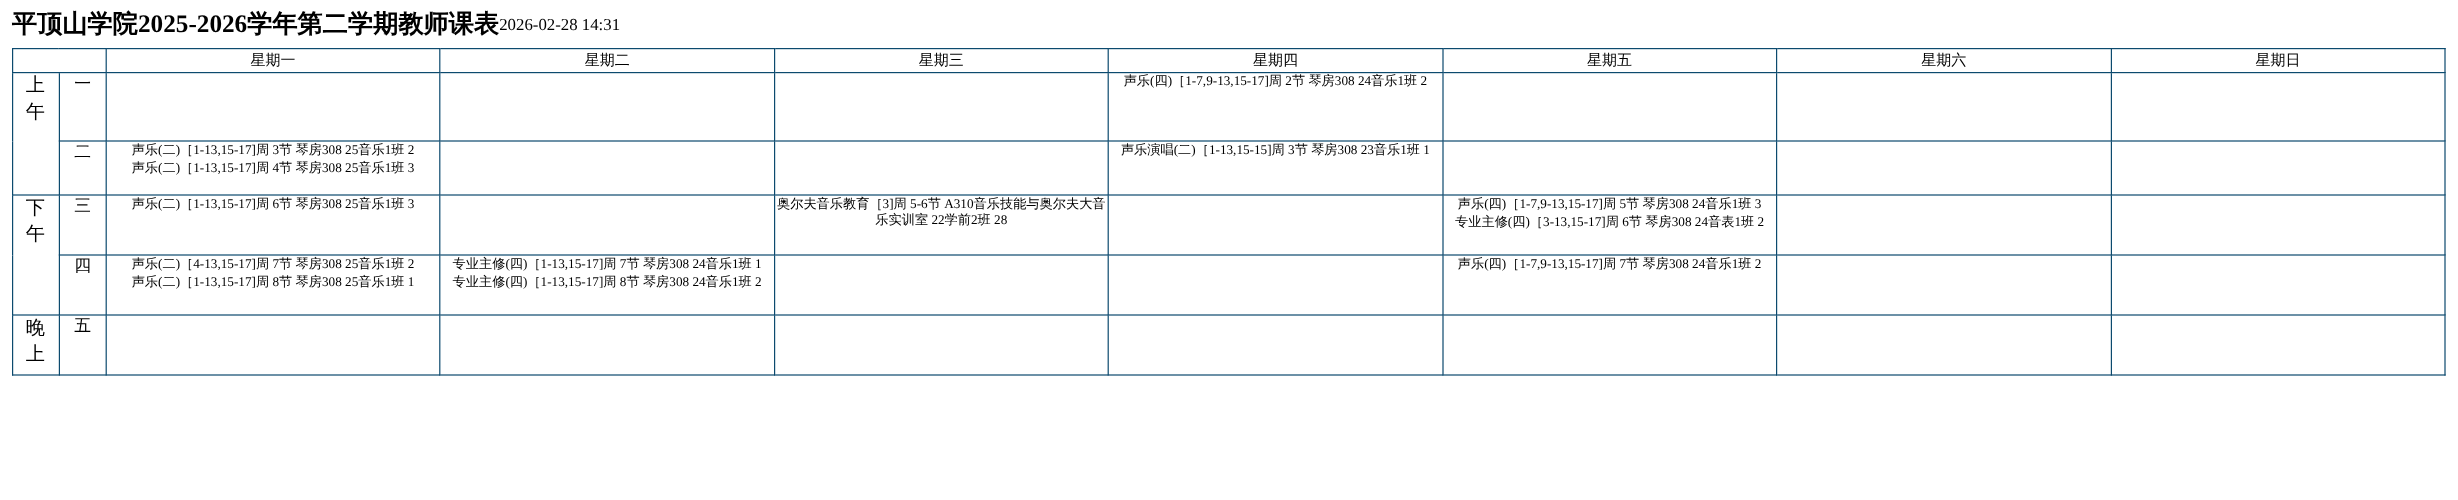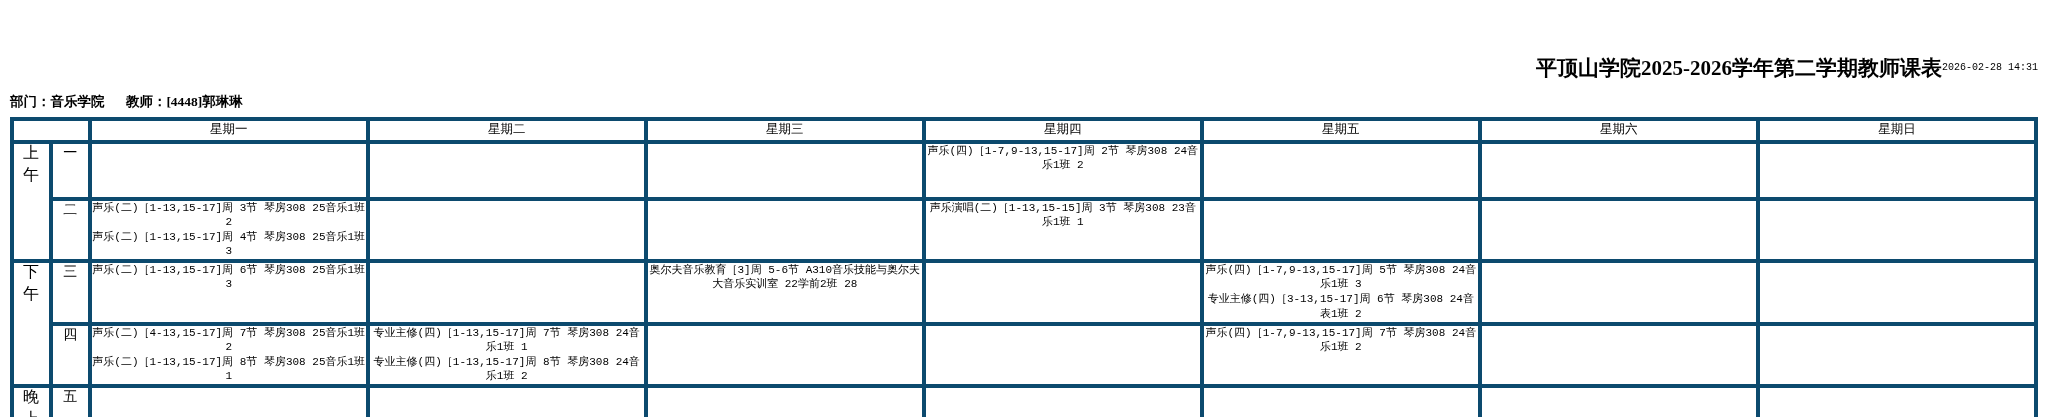--- a/index.html
+++ b/index.html
@@ -17,58 +17,56 @@
   .page {
     position: relative;
     width: 2048px;
     height: 417px;
     box-sizing: border-box;
     padding: 0 10px;
   }
   .header-row {
     display: flex;
     align-items: flex-start;
-    justify-content: flex-end;
+    justify-content: flex-start;
     padding-top: 6px;
-    margin-top: 48px;
   }
   .doc-title {
     font-size: 21px;
     font-weight: bold;
     letter-spacing: 0px;
     white-space: nowrap;
     font-family: "Liberation Serif", "DejaVu Serif", serif;
   }
   .doc-datetime {
-    font-size: 10px;
-    font-family: Liberation Mono, monospace;
+    font-size: 14px;
+    font-family: Liberation Serif, serif;
     padding-top: 8px;
     white-space: nowrap;
   }
   .subheader {
     margin-top: 11px;
     font-size: 13.5px;
     font-weight: bold;
     white-space: nowrap;
     font-family: "Liberation Serif", "DejaVu Serif", serif;
   }
   .subheader .dept { margin-right: 18px; }
   table.schedule {
     margin-top: 6px;
     border-collapse: collapse;
     width: 2028px;
     table-layout: fixed;
     font-size: 11px;
     font-family: "Liberation Serif", "DejaVu Serif", serif;
   }
   table.schedule th, table.schedule td {
-    border: 4px solid #0c4a6e;
+    border: 1px solid #0c4a6e;
     vertical-align: top;
     padding: 0;
-    font-family: Liberation Mono, monospace;
   }
   table.schedule th {
     text-align: center;
     font-weight: normal;
     font-size: 12.5px;
     height: 19px;
     line-height: 19px;
     vertical-align: middle;
   }
   td.seg {
@@ -106,24 +104,20 @@
 </head>
 <body>
 
 <div class="page">
 
   <div class="header-row">
     <div class="doc-title">平顶山学院2025-2026学年第二学期教师课表</div>
     <div class="doc-datetime">2026-02-28 14:31</div>
   </div>
 
-  <div class="subheader">
-    <span class="dept">部门：音乐学院</span>
-    <span>教师：[4448]郭琳琳</span>
-  </div>
 
   <table class="schedule">
     <colgroup>
       <col style="width:38px">
       <col style="width:38px">
       <col style="width:272px">
       <col style="width:272px">
       <col style="width:272px">
       <col style="width:272px">
       <col style="width:272px">

